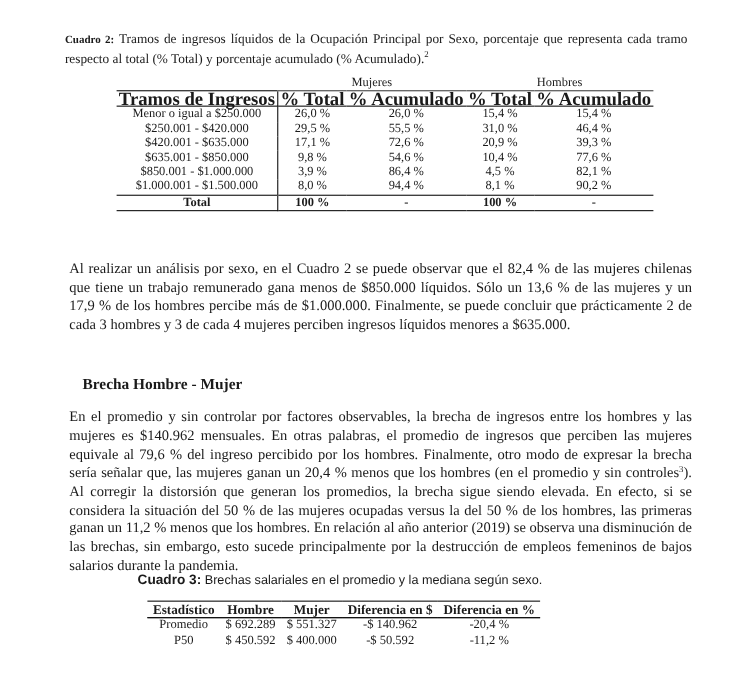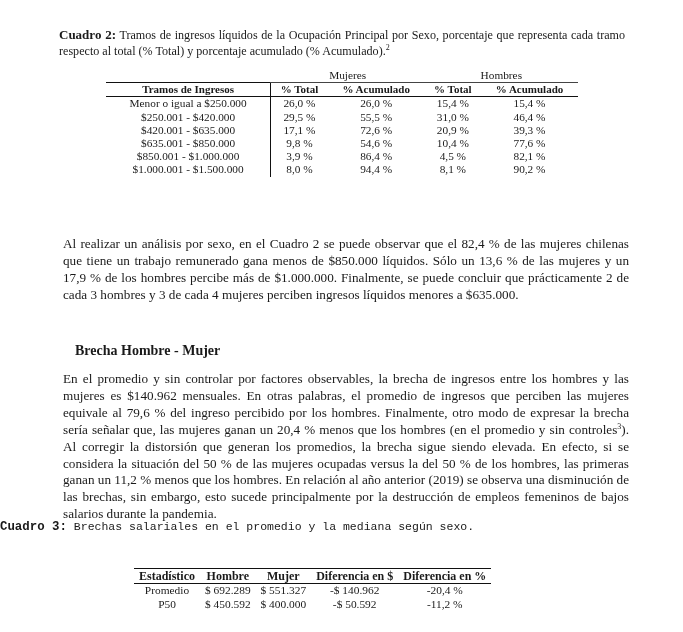--- a/index.html
+++ b/index.html
@@ -8,53 +8,53 @@
     font-family: "DejaVu Serif", "Liberation Serif", serif;
     color: #1a1a1a;
   }
   .page { position: absolute; left: 0; top: 0; width: 683px; height: 632px; }
 
   .caption {
     position: absolute; left: 59px; top: 27px; width: 566px;
     font-family: "Liberation Serif", serif; font-size: 12.1px; line-height: 16px;
     text-align: justify; text-align-last: left;
   }
-  .caption b { font-weight: bold; font-size: 13px; }
+  .caption b { font-weight: bold; font-size: 10px; }
   sup { font-size: 8px; line-height: 0; vertical-align: 5px; }
 
   table { border-collapse: collapse; font-family: "Liberation Serif", serif; }
   .t2 {
     position: absolute; left: 106px; top: 69px; width: 472px;
     font-size: 11.3px; line-height: 13.2px;
   }
   .t2 td, .t2 th { padding: 0 2px; text-align: center; white-space: nowrap; }
   .t2 .grp th { font-weight: normal; font-size: 11.3px; }
   .t2 .grp .under { border-bottom: 1px solid #444; }
-  .t2 .hdr th { font-weight: bold; font-size: 11px; border-top: 1.6px solid #111; border-bottom: 1px solid #111; }
+  .t2 .hdr th { font-weight: bold; font-size: 17px; border-top: 1.6px solid #111; border-bottom: 1px solid #111; }
   .t2 .vline { border-right: 1px solid #111; }
   .t2 .total td { font-weight: bold; border-top: 1.6px solid #111; border-bottom: 1.6px solid #111; }
 
   .para {
     position: absolute; left: 59px; width: 566px;
     font-family: "Liberation Serif", serif; font-size: 13.2px; line-height: 16.9px;
     text-align: justify; text-align-last: left; margin: 4px;
   }
   .p1 { top: 232px; }
   .p2 { top: 367px; }
   .section-title {
     position: absolute; left: 59px; top: 327px; margin: 16px;
     font-family: "Liberation Serif", serif; font-weight: bold; font-size: 14px;
   }
   .caption3 {
-    position: absolute; left: 0; width: 618px; top: 520px; 
-    font-family: Liberation Mono, monospace; font-size: 11.5px;
+    position: absolute; left: 0; width: 618px; top: 520px; text-align: center;
+    font-family: Liberation Sans, sans-serif; font-size: 11.5px;
   }
   .caption3 b { font-size: 12.4px; }
   .t3 {
-    position: absolute; left: 134px; top: 568px;
+    position: absolute; left: 134px; top: 546px;
     font-size: 11.4px; line-height: 13.4px;
   }
   .t3 th { font-weight: bold; font-size: 12px; border-top: 1.6px solid #111; border-bottom: 1px solid #111; padding: 1px 5px 0; white-space: nowrap; }
   .t3 td { text-align: center; padding: 0 5px; white-space: nowrap; font-family: Liberation Serif, serif; }
   .t3 tr:last-child td { padding-bottom: 2px; }
 </style>
 </head>
 <body>
 
 <div class="page">
@@ -115,20 +115,27 @@
         <td>4,5 %</td>
         <td>82,1 %</td>
       </tr>
       <tr>
         <td class="vline">$1.000.001 - $1.500.000</td>
         <td>8,0 %</td>
         <td>94,4 %</td>
         <td>8,1 %</td>
         <td>90,2 %</td>
       </tr>
+      <tr class="total">
+        <td class="vline">Total</td>
+        <td>100 %</td>
+        <td>-</td>
+        <td>100 %</td>
+        <td>-</td>
+      </tr>
     </tbody>
   </table>
 
   <p class="para p1">Al realizar un análisis por sexo, en el Cuadro 2 se puede observar que el 82,4 % de las mujeres chilenas que tiene un trabajo remunerado gana menos de $850.000 líquidos. Sólo un 13,6 % de las mujeres y un 17,9 % de los hombres percibe más de $1.000.000. Finalmente, se puede concluir que prácticamente 2 de cada 3 hombres y 3 de cada 4 mujeres perciben ingresos líquidos menores a $635.000.</p>
 
   <h3 class="section-title">Brecha Hombre - Mujer</h3>
 
   <p class="para p2"><span>En el promedio y sin controlar por factores observables, la brecha de ingresos entre los hombres y las mujeres es $140.962 mensuales. En otras palabras, el promedio de ingresos que perciben las mujeres equivale al 79,6 % del ingreso percibido por los hombres. Finalmente, otro modo de expresar la brecha sería señalar que, las mujeres ganan un 20,4 % menos que los hombres (en el promedio y sin controles</span><sup>3</sup><span>). Al corregir la distorsión que generan los promedios, la brecha sigue siendo elevada. En efecto, si se considera la situación del 50 % de las mujeres ocupadas versus la del 50 % de los hombres, las primeras ganan un 11,2 % menos que los hombres. En relación al año anterior (2019) se observa una disminución de las brechas, sin embargo, esto sucede principalmente por la destrucción de empleos femeninos de bajos salarios durante la pandemia.</span></p>
 
   <div class="caption3">

